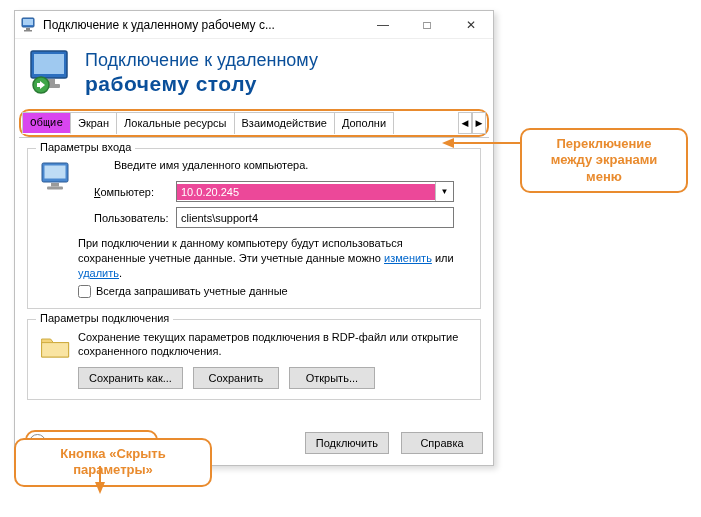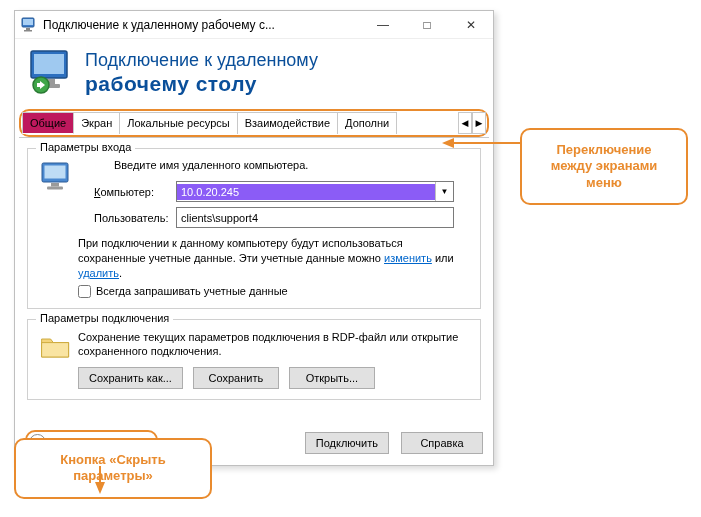--- a/index.html
+++ b/index.html
@@ -64,24 +64,25 @@
   .tab {
     padding: 4px 7px;
     border: 1px solid #c8c8c8;
     border-bottom: none;
     background: #fff;
     font-size: 11px;
     margin-right: -1px;
     white-space: nowrap;
   }
   .tab.active {
-    background: #be185d;
+    background: #d946ef;
     position: relative;
     z-index: 2;
     border-bottom: 1px solid #fff;
+    font-family: Liberation Mono, monospace;
   }
   .tab-scroll {
     display: flex; margin-left: auto;
   }
   .tab-scroll-btn {
     width: 14px; border: 1px solid #c8c8c8;
     display: flex; align-items: center; justify-content: center;
     font-size: 9px; background: #fff;
   }
 
@@ -114,21 +115,21 @@
   .combo {
     display: flex; align-items: center;
     border: 1px solid #7a7a7a;
     height: 21px; flex: 1;
   }
   .combo input {
     border: none; outline: none;
     font-size: 11px; padding: 2px 4px;
     flex: 1; background: #fff;
   }
-  .combo input.sel { background: #8b5cf6; color: #fff; }
+  .combo input.sel { background: #ec4899; color: #fff; }
   .combo .dd {
     width: 18px; height: 100%;
     display: flex; align-items: center; justify-content: center;
     border-left: 1px solid #c0c0c0;
     font-size: 8px;
   }
   .textbox {
     border: 1px solid #7a7a7a;
     height: 21px; flex: 1;
     padding: 2px 4px; font-size: 11px; outline: none;
@@ -174,21 +175,21 @@
   
   .callout {
     position: absolute;
     border: 2px solid #e98b2e;
     border-radius: 10px;
     background: #fff;
     color: #e98b2e;
     font-size: 13px;
     font-weight: 600;
     text-align: center;
-    padding: 12px 12px;
+    padding: 6px 12px;
     line-height: 1.25;
   }
   .callout-right { left: 520px; top: 128px; width: 168px; }
   .callout-left  { left: 14px; top: 438px; width: 198px; }
 
   .arrow { position: absolute; }
   .arrow svg { overflow: visible; }
 </style>
 </head>
 <body>

